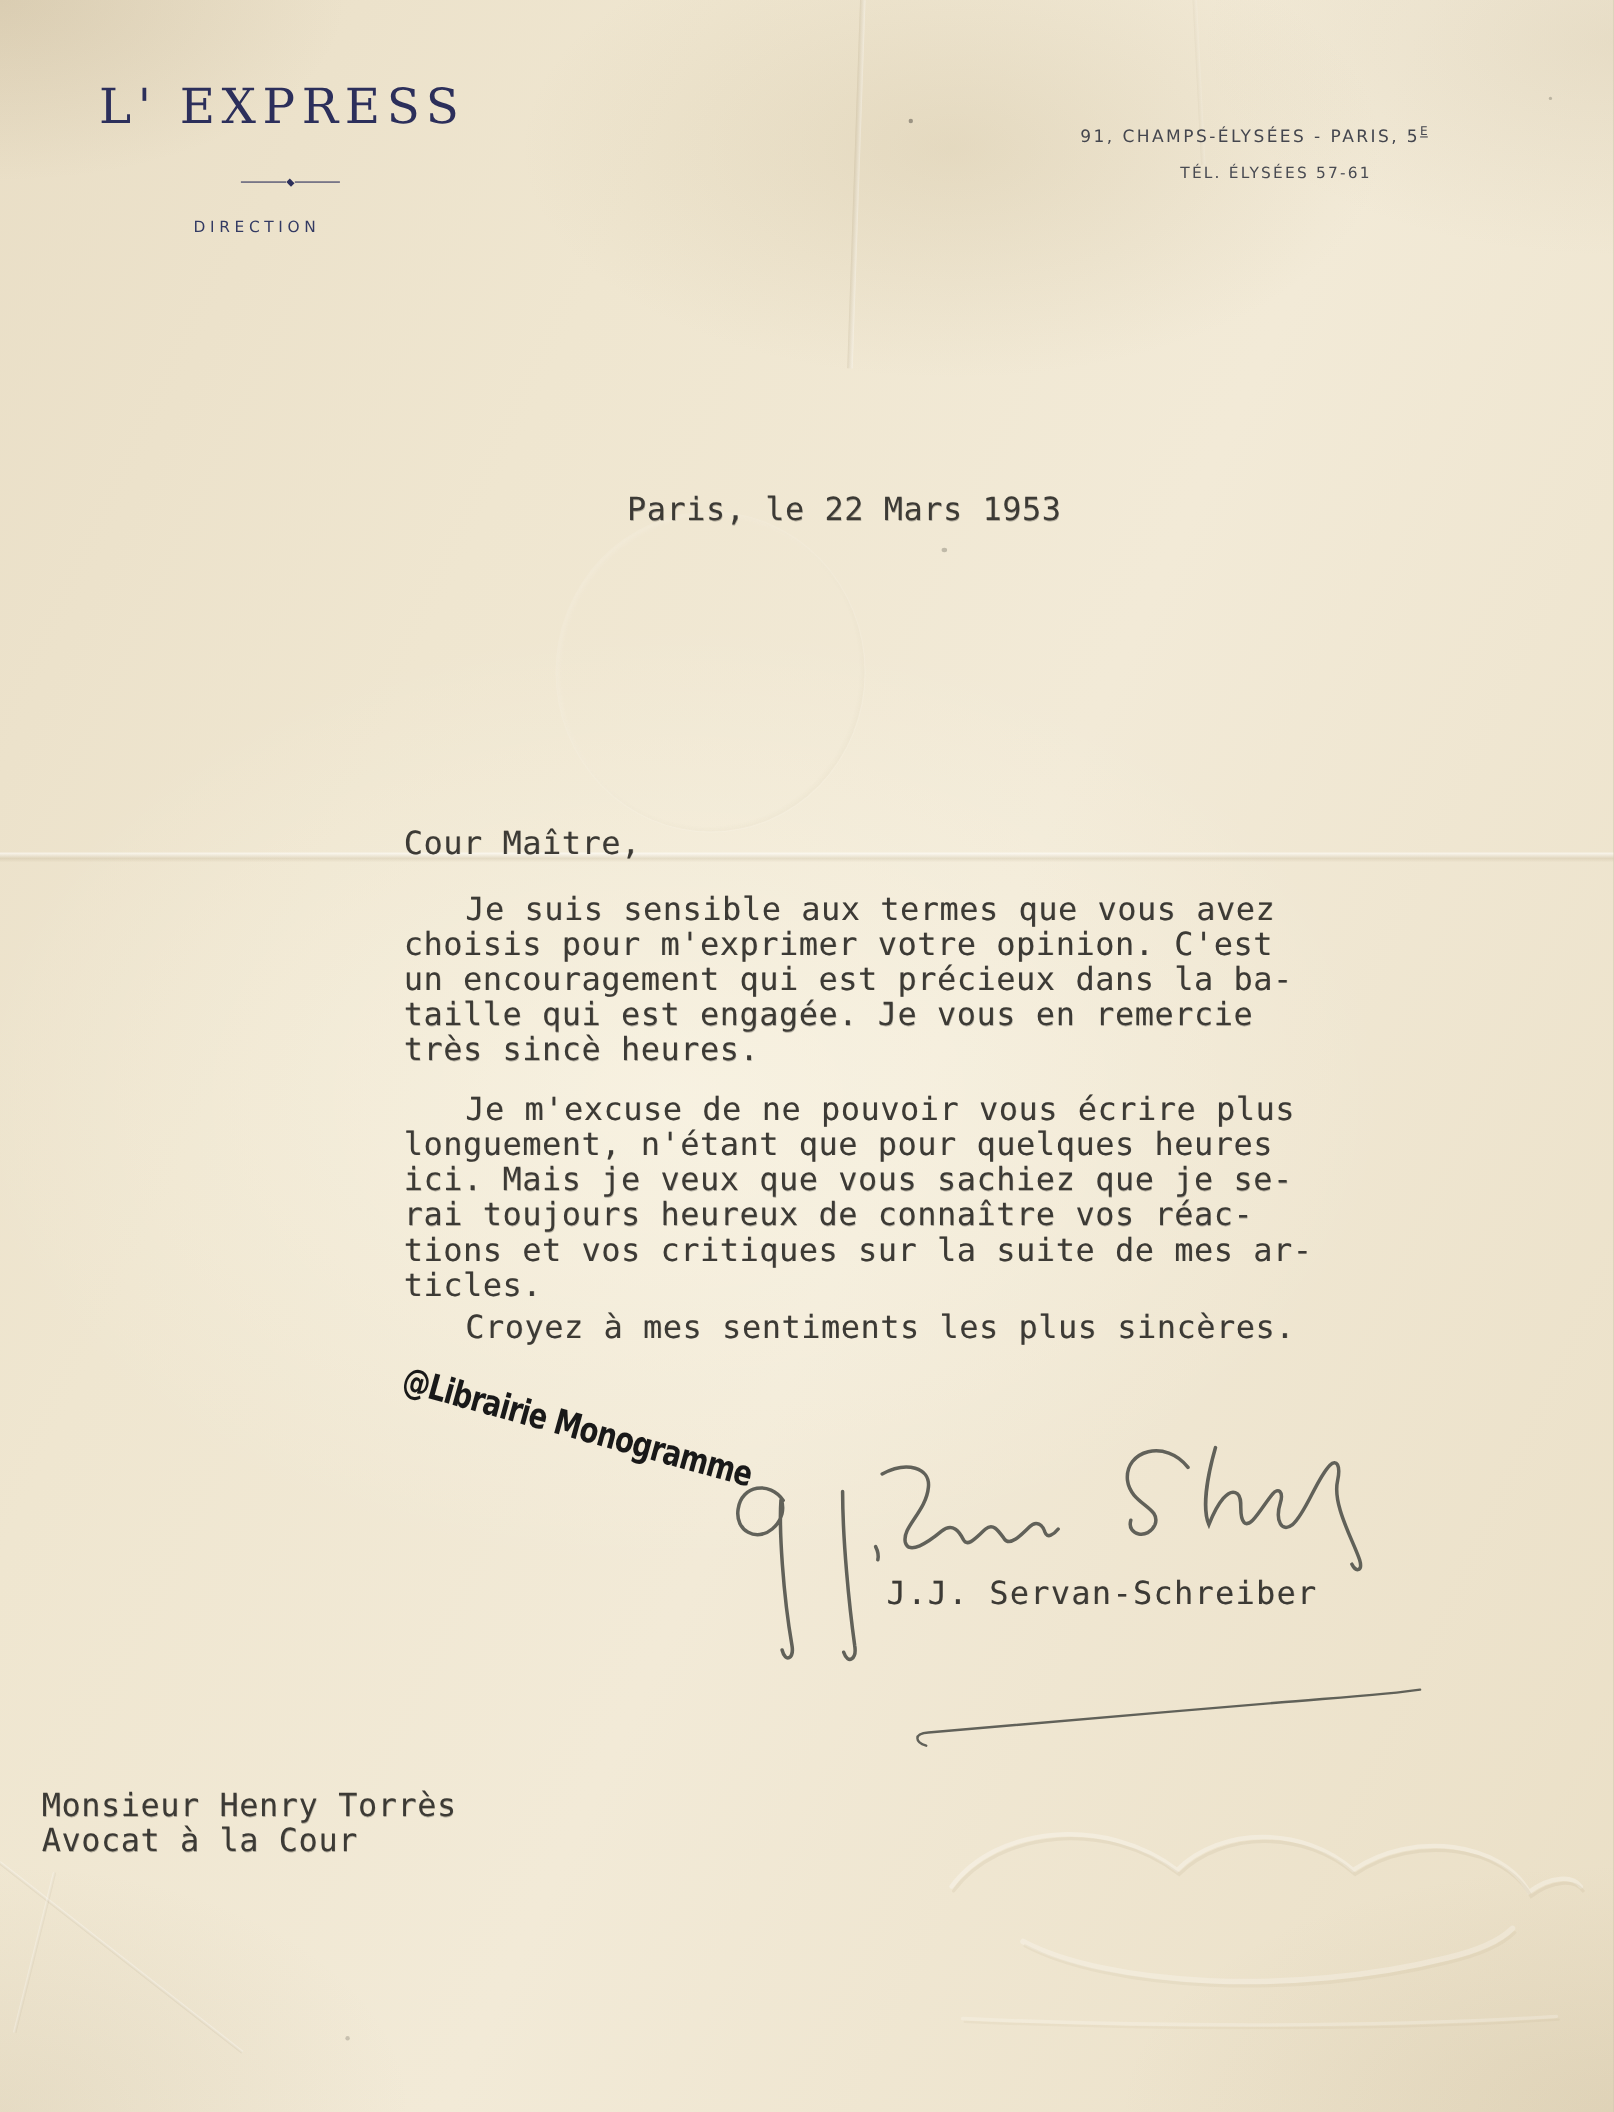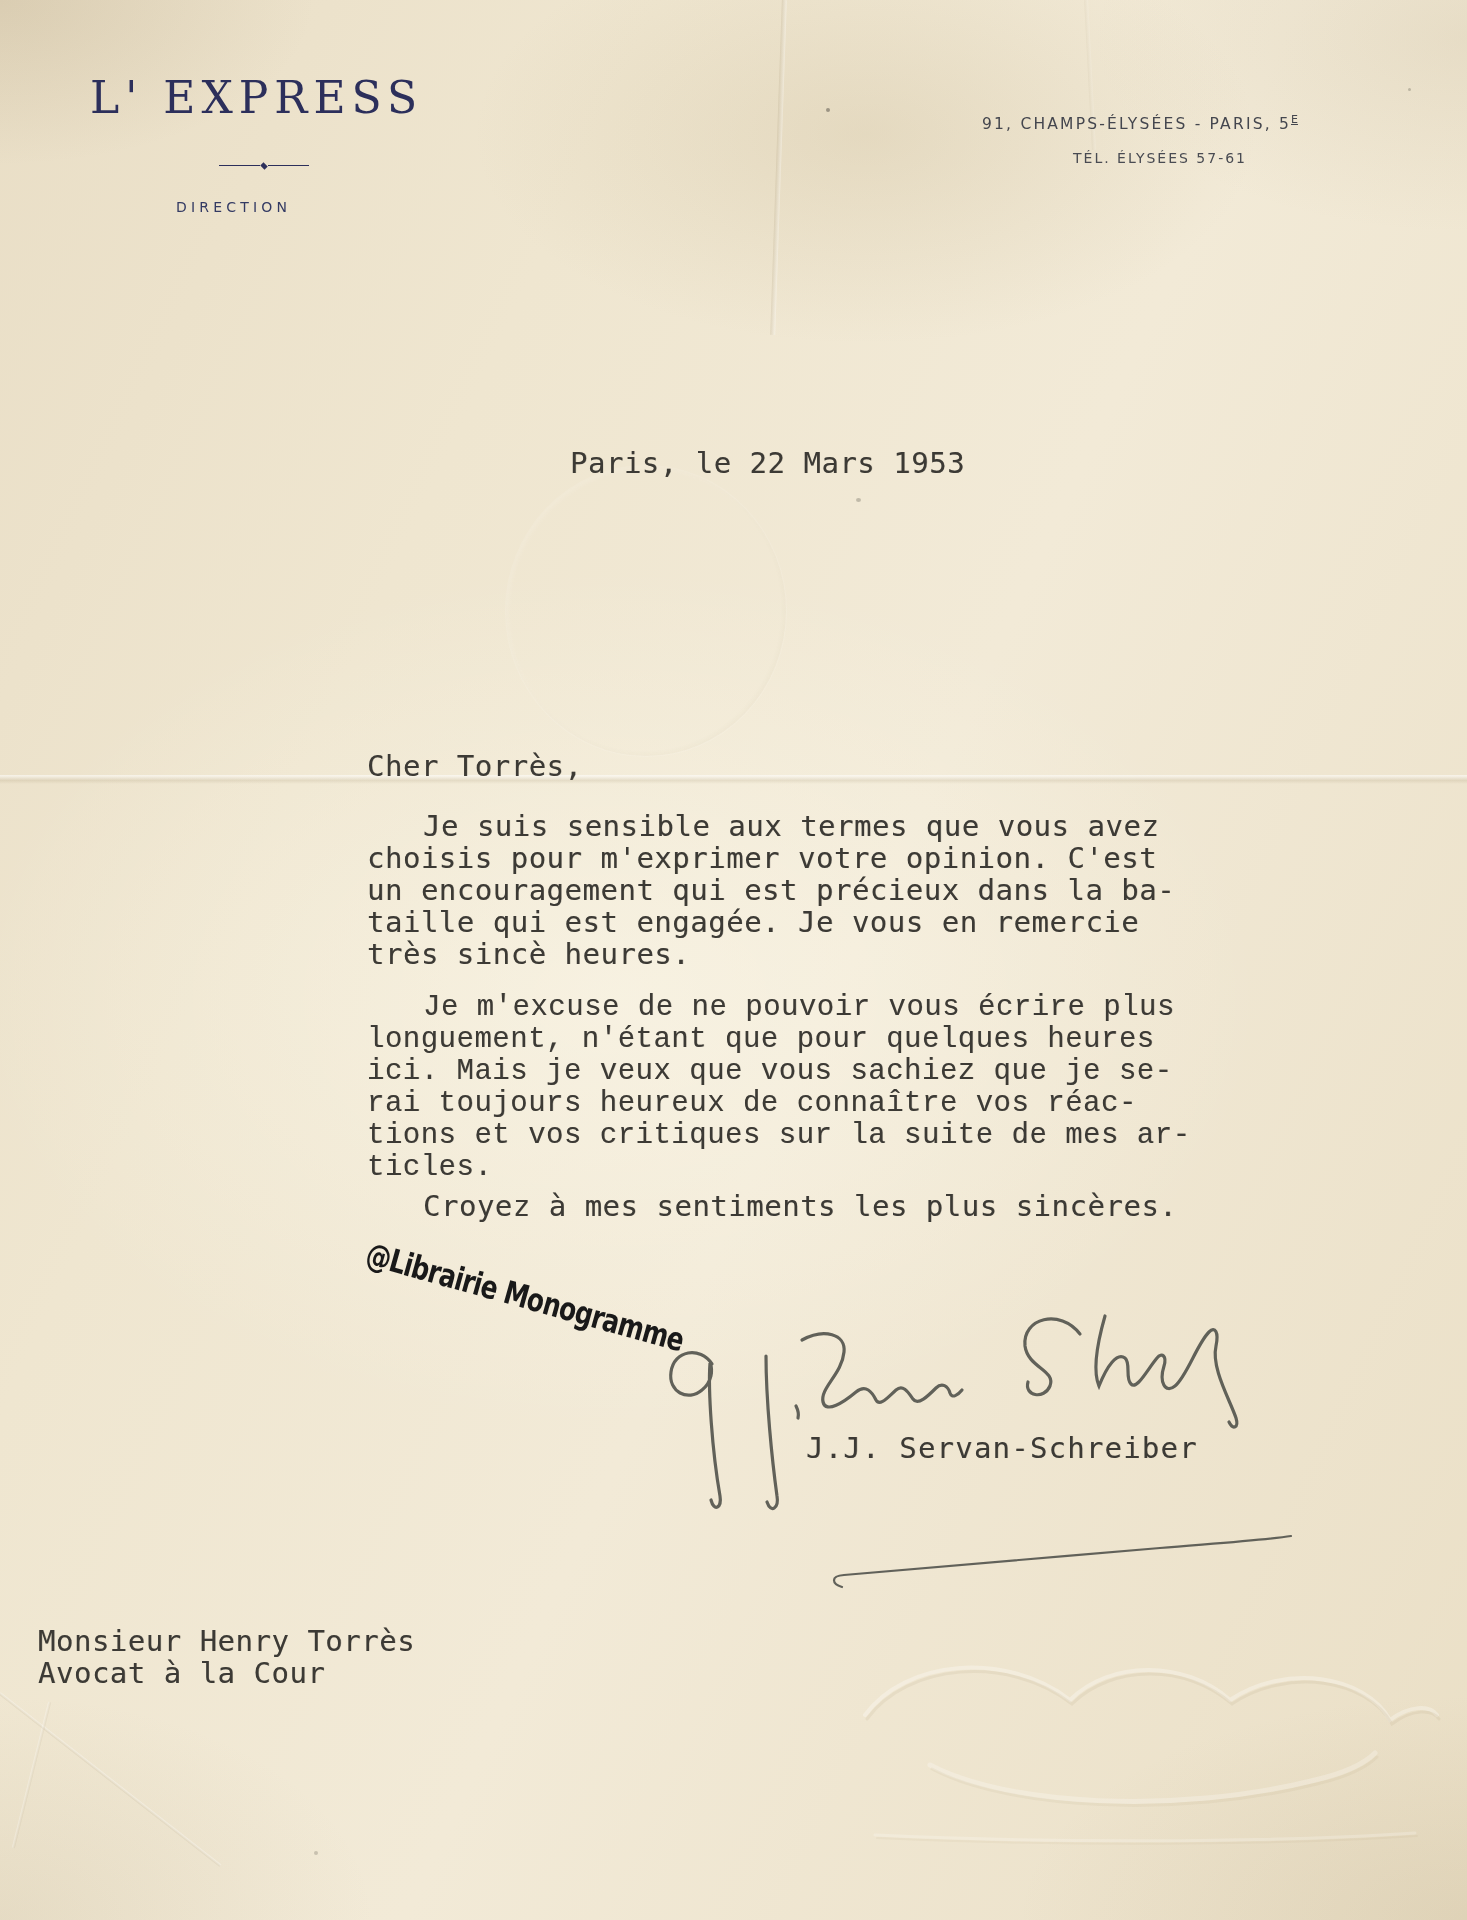--- a/index.html
+++ b/index.html
@@ -44,21 +44,21 @@
   .addr1{position:absolute;left:982px;top:113px;font-size:15.5px;letter-spacing:2.2px;color:#44464e;white-space:nowrap;}
   .addr1 sup{font-size:11px;vertical-align:6px;text-decoration:underline;letter-spacing:0;}
   .addr2{position:absolute;left:1073px;top:150px;font-size:14px;letter-spacing:2px;color:#494b52;white-space:nowrap;}
   
   .typewriter{position:absolute;font-family:"DejaVu Sans Mono","Liberation Mono",monospace;
     font-size:29px;line-height:32px;letter-spacing:0.5px;color:#3c3a35;white-space:pre-line;
     text-shadow:0.4px 0.4px 0 rgba(58,55,48,0.35);}
   .dateline{left:570px;top:447px;}
   .salutation{left:367px;top:750px;}
   .para1{left:367px;top:810px;width:850px;text-indent:56px;}
-  .para2{left:367px;top:992px;width:850px;text-indent:56px;font-family:Liberation Mono, monospace;}
+  .para2{left:367px;top:992px;width:850px;text-indent:56px;}
   .closing{left:367px;top:1190px;width:850px;text-indent:56px;}
   .typed-name{left:806px;top:1432px;letter-spacing:1.2px;}
   .recipient{left:38px;top:1625px;}
   
   .watermark{position:absolute;left:372px;top:1235px;font-size:32px;font-weight:bold;color:#191919;
     letter-spacing:-1px;transform:rotate(15.5deg) scaleX(0.78);transform-origin:left top;white-space:nowrap;}
   .signature-svg{position:absolute;left:560px;top:1300px;}
   .emboss-seal{position:absolute;left:845px;top:1645px;opacity:.55;}
 </style>
 </head>
@@ -81,21 +81,21 @@
   <div class="brand-rule">
     <span class="line"></span>
     <span class="diamond"></span>
     <span class="line"></span>
   </div>
   <div class="dept">DIRECTION</div>
   <div class="addr1"><span>91, CHAMPS-ÉLYSÉES - PARIS, 5</span><sup>E</sup></div>
   <div class="addr2">TÉL. ÉLYSÉES 57-61</div>
 
   <div class="typewriter dateline">Paris, le 22 Mars 1953</div>
-  <div class="typewriter salutation">Cher Torrès,</div>
+  <div class="typewriter salutation">Cour Maître,</div>
   <div class="typewriter para1">Je suis sensible aux termes que vous avez
 choisis pour m'exprimer votre opinion. C'est
 un encouragement qui est précieux dans la ba-
 taille qui est engagée. Je vous en remercie
 très sincè heures.</div>
   <div class="typewriter para2">Je m'excuse de ne pouvoir vous écrire plus
 longuement, n'étant que pour quelques heures
 ici. Mais je veux que vous sachiez que je se-
 rai toujours heureux de connaître vos réac-
 tions et vos critiques sur la suite de mes ar-

